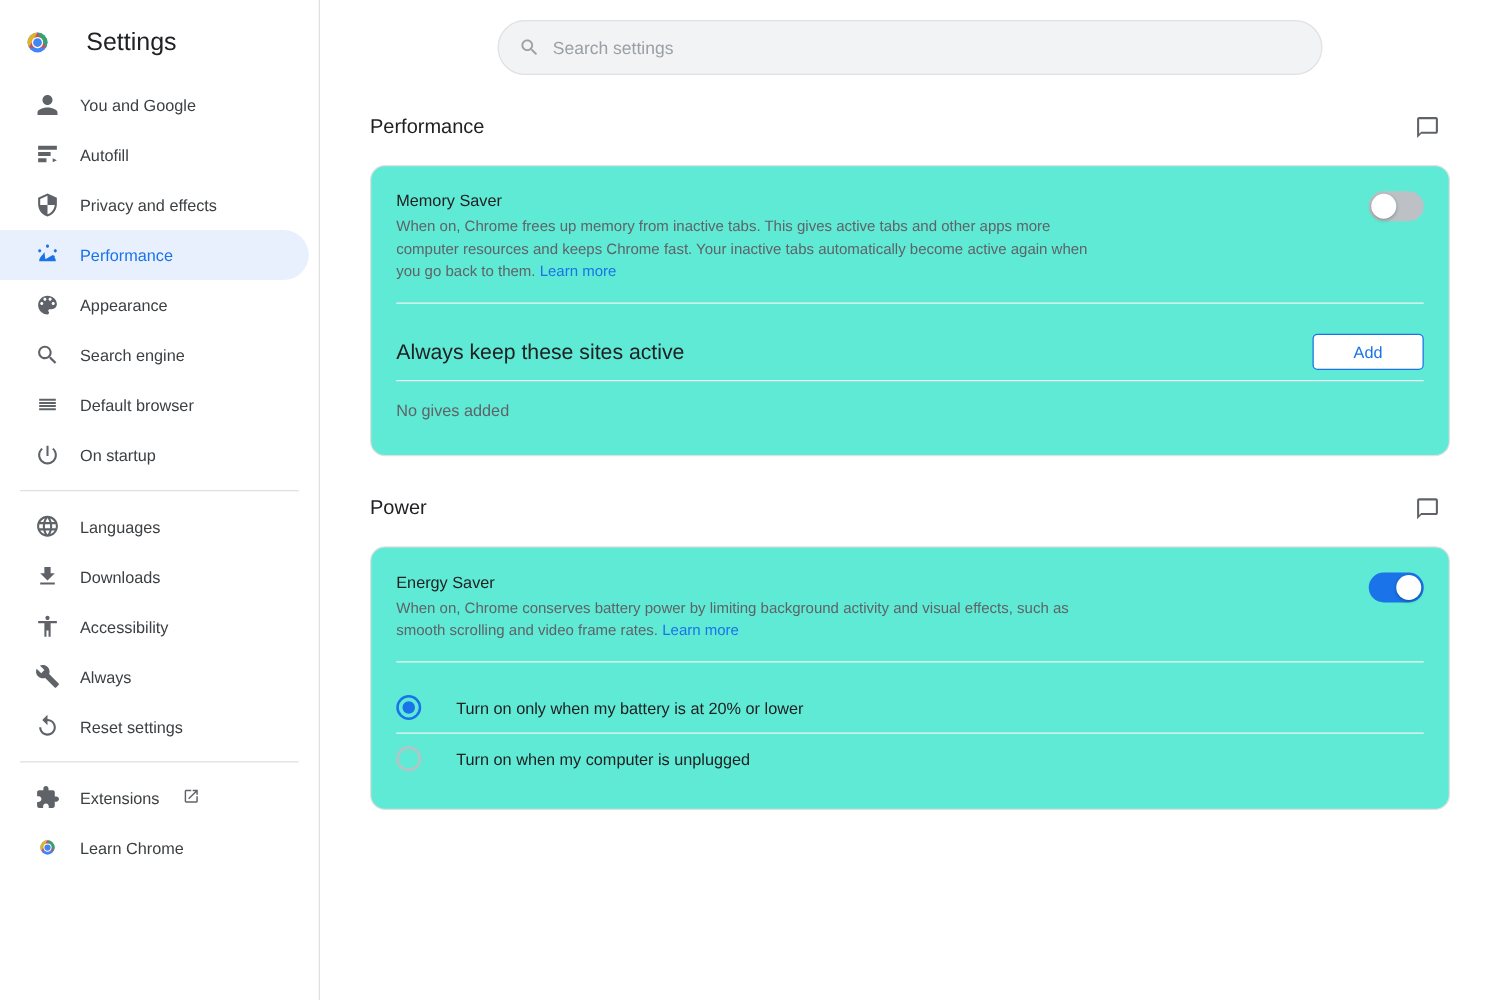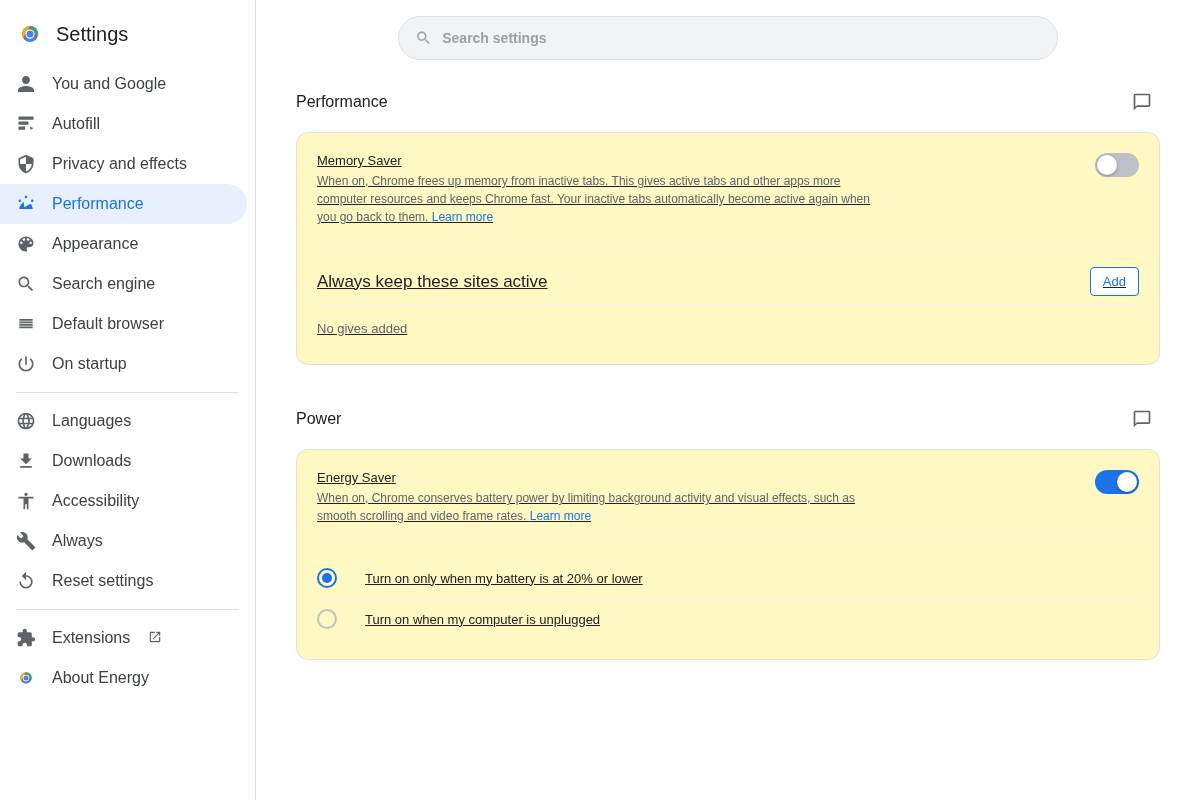--- a/index.html
+++ b/index.html
@@ -20,42 +20,42 @@
       min-width: 256px;
       height: 100%;
       overflow-y: auto;
       padding: 8px 0;
       border-right: 1px solid #e0e0e0;
     }
     .sidebar-header {
       display: flex;
       align-items: center;
       padding: 12px 16px 16px 16px;
-      gap: 12px;
+      gap: 25px;
     }
     .chrome-logo {
       width: 28px;
       height: 28px;
       flex-shrink: 0;
     }
     .sidebar-title {
       font-size: 20px;
       font-weight: 400;
       color: #202124;
     }
     .sidebar-item {
       display: flex;
       align-items: center;
-      padding: 10px 16px;
+      padding: 10px 28px;
       gap: 16px;
       cursor: pointer;
       border-radius: 0 24px 24px 0;
       margin-right: 8px;
       color: #3c4043;
-      font-size: 16px;
+      font-size: 13px;
       font-weight: 500;
     }
     .sidebar-item.active {
       background: #e8f0fe;
       color: #1a73e8;
     }
     .sidebar-item.active .icon-wrap svg { color: #1a73e8; }
     .sidebar-item .icon-wrap {
       width: 20px;
       height: 20px;
@@ -101,21 +101,20 @@
       gap: 10px;
       background: #f1f3f4;
     }
     .search-bar input {
       border: none;
       background: transparent;
       outline: none;
       font-size: 14px;
       color: #1d4ed8;
       width: 100%;
-      font-weight: bold;
     }
     .search-bar input::placeholder { color: #9aa0a6; }
 
     .section-header {
       display: flex;
       align-items: center;
       justify-content: space-between;
       margin-bottom: 12px;
       margin-top: 8px;
     }
@@ -132,23 +131,22 @@
       justify-content: center;
       cursor: pointer;
       border-radius: 50%;
       color: #5f6368;
     }
 
     .card {
       border: 1px solid #e0e0e0;
       border-radius: 12px;
       padding: 20px;
-      margin-bottom: 36px;
-      background: #fef9c3;
-      text-decoration: underline;
+      margin-bottom: 24px;
+      background: #5eead4;
     }
 
     .setting-row {
       display: flex;
       align-items: flex-start;
       justify-content: space-between;
       gap: 16px;
       padding-bottom: 16px;
       margin-bottom: 16px;
       border-bottom: 1px solid #f1f3f4;
@@ -213,21 +211,21 @@
       padding: 8px 0;
       border-bottom: 1px solid #f1f3f4;
       margin-bottom: 8px;
     }
     .sites-row-label {
       font-size: 17px;
       color: #202124;
       font-weight: 500;
     }
     .add-btn {
-      padding: 6px 12px;
+      padding: 6px 32px;
       border: 1px solid #1a73e8;
       background: #fff;
       color: #1a73e8;
       border-radius: 4px;
       font-size: 13px;
       font-weight: 500;
       cursor: pointer;
     }
     .no-sites {
       font-size: 13px;
@@ -429,21 +427,21 @@
       <svg width="20" height="20" viewBox="0 0 28 28" xmlns="http://www.w3.org/2000/svg">
         <circle cx="14" cy="14" r="8" fill="#4285F4"></circle>
         <circle cx="14" cy="14" r="4.5" fill="white"></circle>
         <path d="M14 6 L20.93 18 L7.07 18 Z" fill="#EA4335" opacity="0.85"></path>
         <path d="M20.93 18 L14 6 A8 8 0 0 1 22 14 Z" fill="#34A853" opacity="0.85"></path>
         <path d="M7.07 18 L14 6 A8 8 0 0 0 6 14 Z" fill="#FBBC05" opacity="0.85"></path>
         <circle cx="14" cy="14" r="4.5" fill="white"></circle>
         <circle cx="14" cy="14" r="3.5" fill="#4285F4"></circle>
       </svg>
     </span>
-    <span>About Energy</span>
+    <span>Learn Chrome</span>
   </div>
 </nav>
 
 <main class="main">
 
   <div class="search-bar-wrap">
     <div class="search-bar">
       <svg width="18" height="18" viewBox="0 0 24 24" fill="#9aa0a6">
           <path d="M15.5 14h-.79l-.28-.27C15.41 12.59 16 11.11 16 9.5 16 5.91 13.09 3 9.5 3S3 5.91 3 9.5 5.91 16 9.5 16c1.61 0 3.09-.59 4.23-1.57l.27.28v.79l5 4.99L20.49 19l-4.99-5zm-6 0C7.01 14 5 11.99 5 9.5S7.01 5 9.5 5 14 7.01 14 9.5 11.99 14 9.5 14z"></path>
         </svg>

